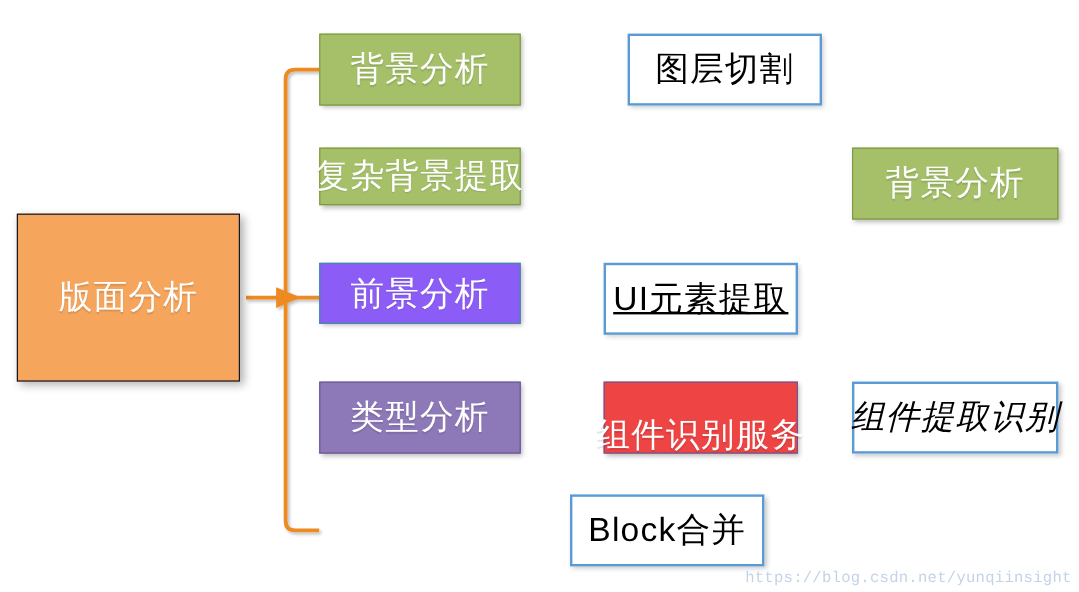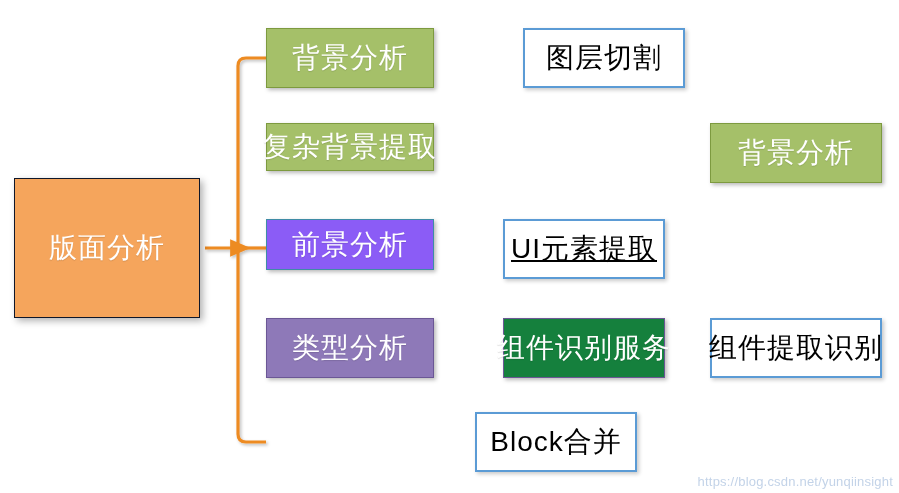--- a/index.html
+++ b/index.html
@@ -58,21 +58,21 @@
   }
   
   #watermark {
     position: absolute;
     right: 6px;
     bottom: 4px;
     font-size: 13px;
     color: #c3d3e8;
     letter-spacing: 0.2px;
     white-space: nowrap;
-    font-family: Liberation Sans, sans-serif;
+    font-family: Liberation Mono, monospace;
   }
 </style>
 </head>
 <body>
 
 <div id="canvas">
 
   <svg id="wires" viewBox="0 0 899 493" width="899" height="493">
     <defs>
       <marker id="ah-green" markerWidth="7" markerHeight="7" refX="5.6" refY="3" orient="auto" markerUnits="strokeWidth">
@@ -143,24 +143,24 @@
   <div class="node filled" style="left:266px; top:219px; width:168px; height:51px; background:#8b5cf6; border:1.5px solid #3f8ca6;">
     <span>前景分析</span>
   </div>
   <div class="node outline" style="left:503px; top:219px; width:162px; height:60px; border:2px solid #5b9bd5;text-decoration:underline;">
     <span>UI元素提取</span>
   </div>
 
   <div class="node filled" style="left:266px; top:318px; width:168px; height:60px; background:#8e79b8; border:1.5px solid #6b5795;">
     <span>类型分析</span>
   </div>
-  <div class="node filled" style="left:503px; top:318px; width:162px; height:60px; background:#15803d; border:1.5px solid #6b5795;">
+  <div class="node filled" style="left:503px; top:318px; width:162px; height:60px; background:#ef4444; border:1.5px solid #6b5795;align-items:flex-end;">
     <span>组件识别服务</span>
   </div>
-  <div class="node outline" style="left:710px; top:318px; width:172px; height:60px; border:2px solid #5b9bd5;">
+  <div class="node outline" style="left:710px; top:318px; width:172px; height:60px; border:2px solid #5b9bd5;font-style:italic;">
     <span>组件提取识别</span>
   </div>
 
   <div class="node outline" style="left:475px; top:412px; width:162px; height:60px; border:2px solid #5b9bd5;">
     <span>Block合并</span>
   </div>
 
   <div id="watermark">https://blog.csdn.net/yunqiinsight</div>
 
 </div>

